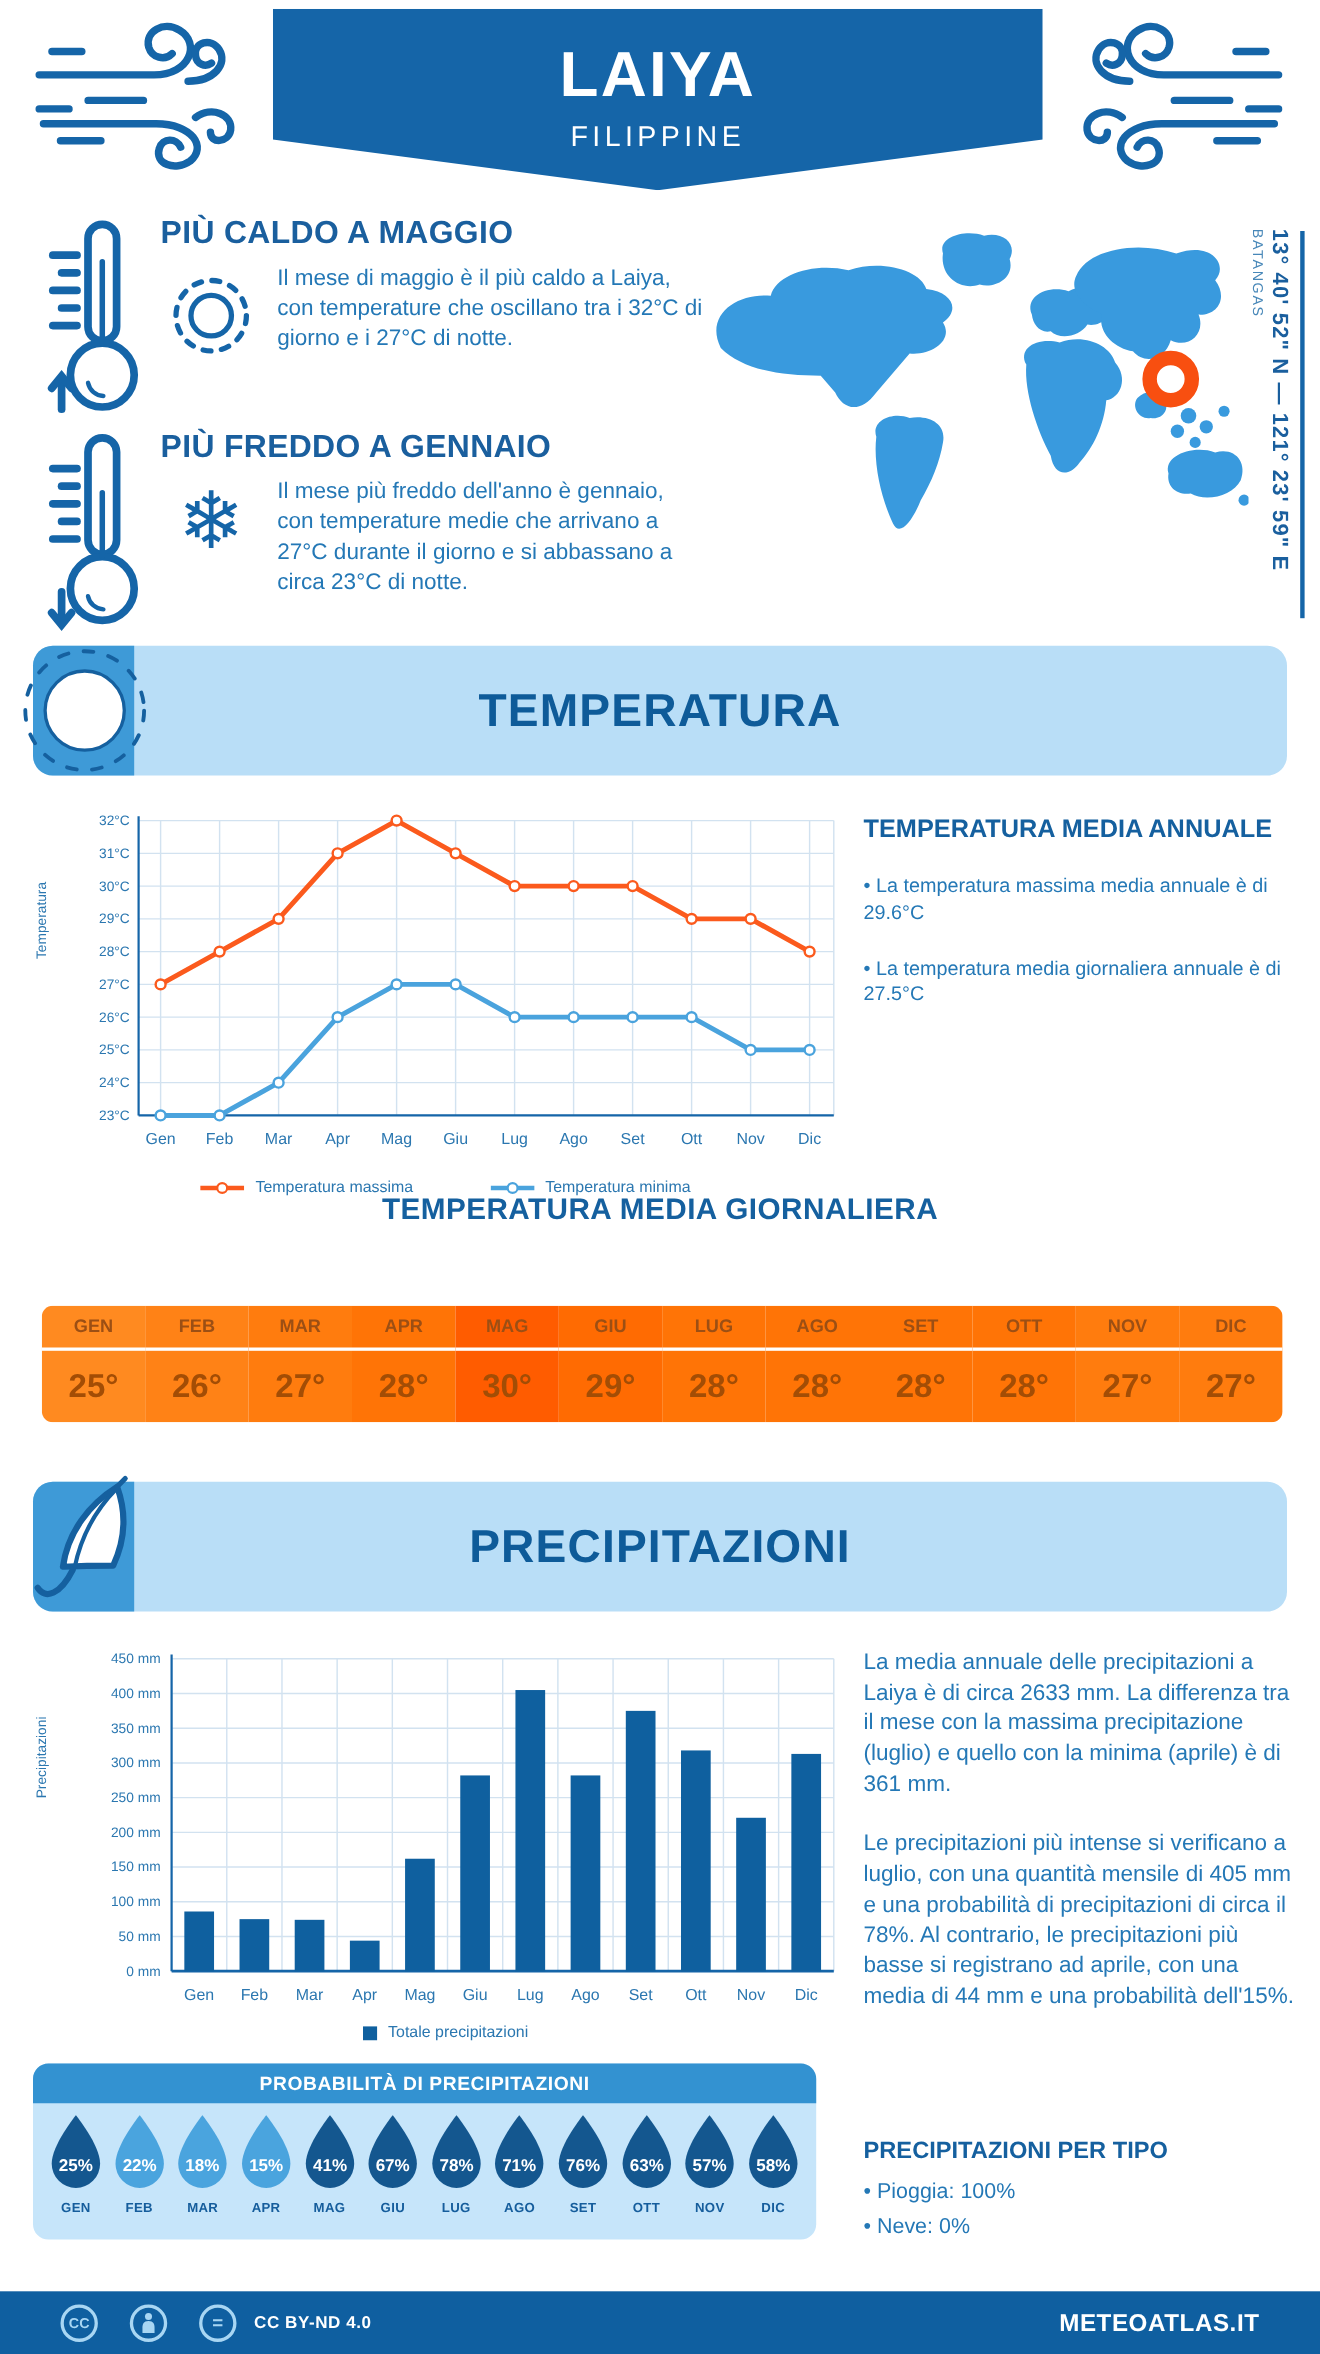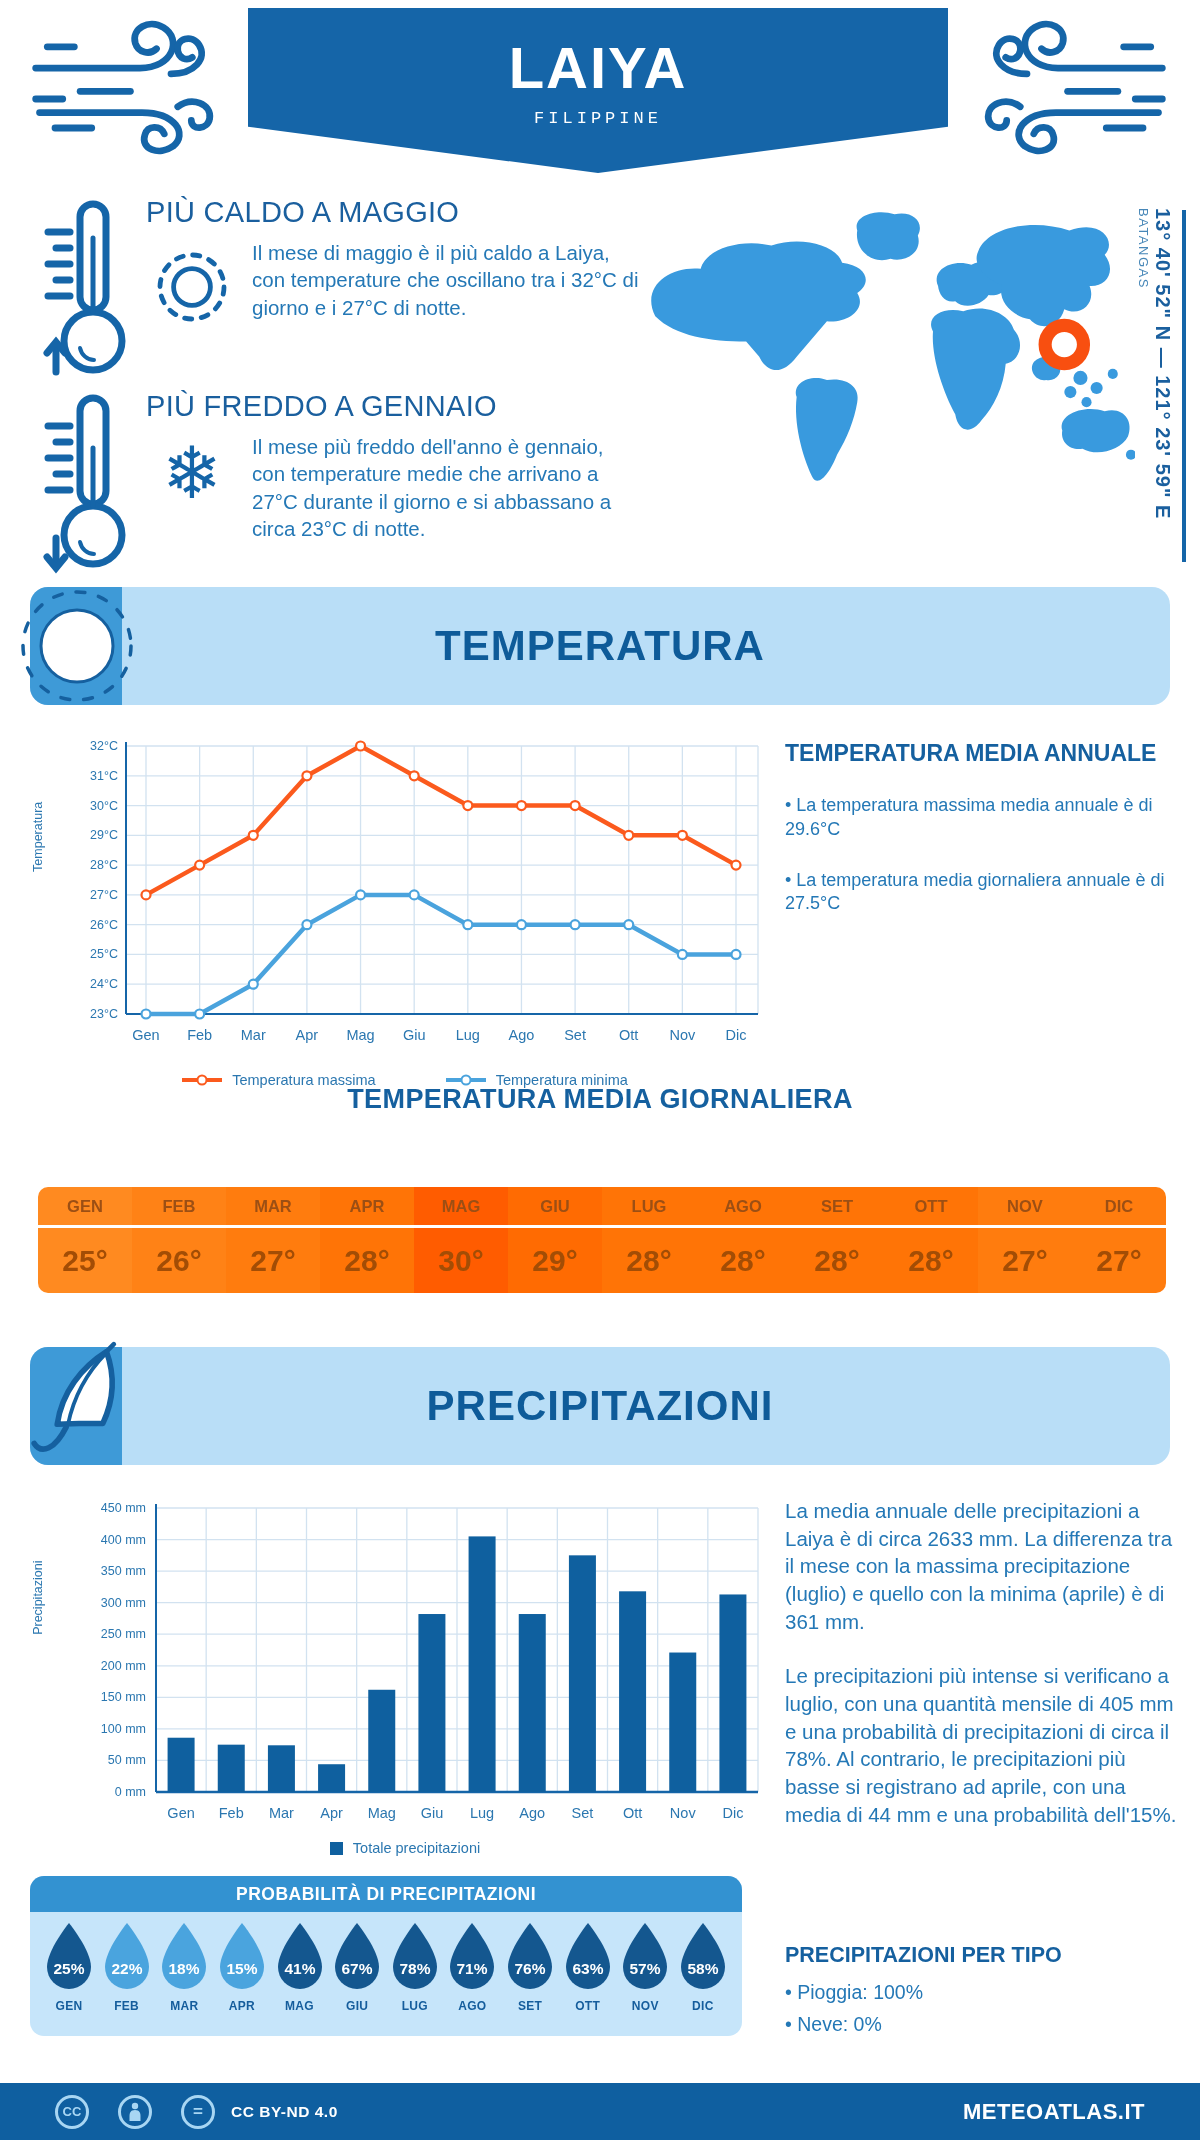--- a/index.html
+++ b/index.html
@@ -5,30 +5,30 @@
   * { margin:0; padding:0; box-sizing:border-box; }
   html,body { background:#fff; }
   body { font-family:"Liberation Sans", sans-serif; }
   .page { position:relative; width:1200px; height:2140px; background:#fff; overflow:hidden; margin:0 auto; }
   .abs { position:absolute; }
 
   
   .banner { left:248px; top:8px; width:700px; height:165px; background:#1565a8;
             clip-path:polygon(0 0,100% 0,100% 72%,50% 100%,0 72%); text-align:center; color:#fff; }
   .banner .title { margin-top:26px; font-size:58px; font-weight:bold; letter-spacing:2px; }
-  .banner .subtitle { margin-top:8px; font-size:17px; letter-spacing:4px;font-family:Liberation Mono, monospace; }
+  .banner .subtitle { margin-top:8px; font-size:26px; letter-spacing:4px; }
 
   .wind { width:205px; height:145px; }
   .wind-right { transform:scaleX(-1); }
 
   
   .hl { left:40px; width:600px; display:flex; gap:6px; }
   .hl .thermo { flex:0 0 100px; }
   .hl .hl-body { flex:1; }
-  .hl h2 { font-size:29px; font-weight:normal; color:#1a5f9e; margin-bottom:10px; letter-spacing:0.3px; }
+  .hl h2 { font-size:29px; font-weight:bold; color:#1a5f9e; margin-bottom:10px; letter-spacing:0.3px; }
   .hl .hl-row { display:flex; gap:14px; align-items:flex-start; }
   .hl .mini-ico { flex:0 0 92px; padding-top:4px; }
   .hl p { font-size:20.5px; color:#2478b6; line-height:1.33; }
   .snow-glyph { font-family:"DejaVu Sans", sans-serif; font-size:72px; color:#1565a8; line-height:1; display:block; text-align:center; }
 
   
   .map-wrap { left:630px; top:190px; width:556px; height:396px; }
   .map-line { position:absolute; right:0; top:20px; width:4px; height:352px; background:#1565a8; }
   .map-coords { position:absolute; right:12px; top:18px; writing-mode:vertical-rl; text-align:left; }
   .map-coords .coords { font-size:20px; font-weight:bold; color:#1a5f9e; letter-spacing:1px; }

